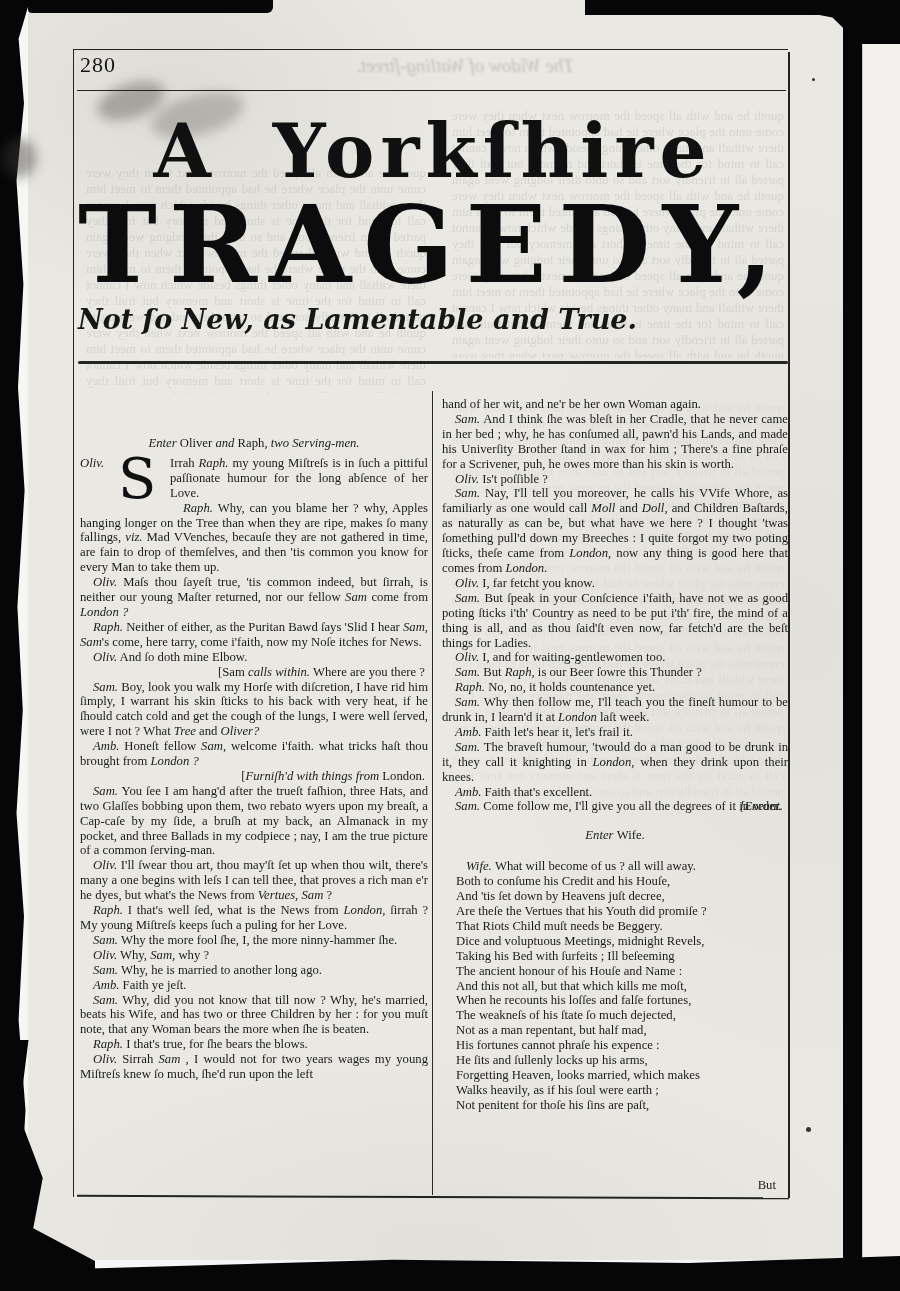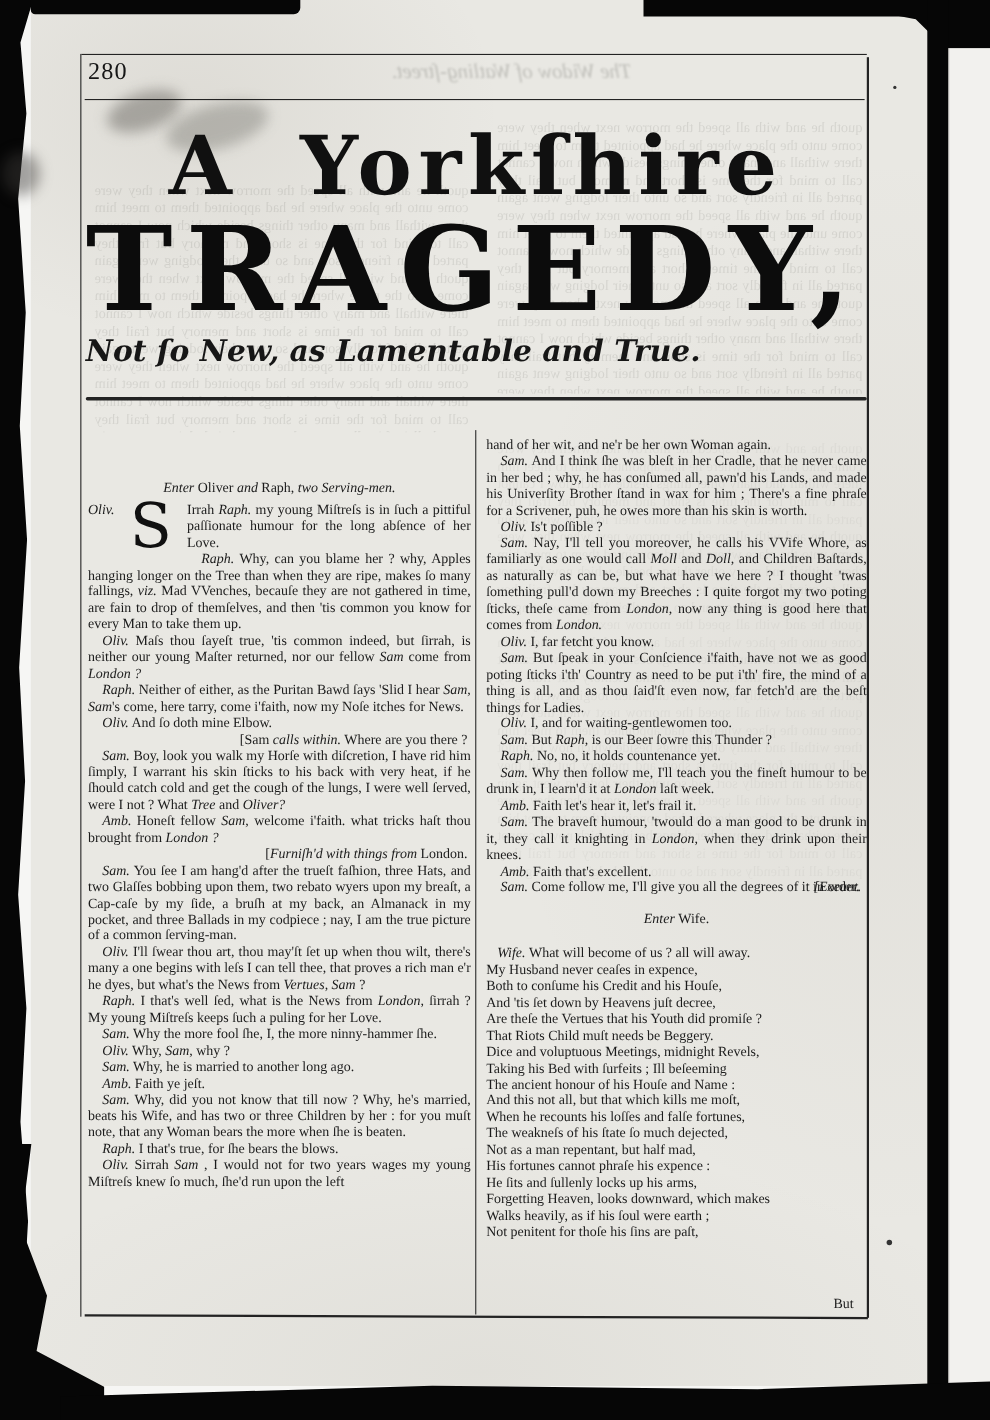--- a/index.html
+++ b/index.html
@@ -66,21 +66,21 @@
   .col-divider{position:absolute;left:354px;top:-6px;width:1px;height:804px;background:#2b2b2b;}
   .it{font-style:italic;}
   .speech{text-indent:13px;}
   .cont{text-indent:0;}
   .stage{text-align:center;margin:3px 0 5px 0;}
   .stageright{text-align:right;padding-right:3px;}
   .gap{height:11px;}
   .rel{position:relative;}
   .exeunt{position:absolute;right:5px;bottom:0;font-style:italic;}
   .catchword{position:absolute;right:12px;bottom:2px;text-indent:0;}
-  .verse-line{white-space:nowrap;text-align:left;overflow:hidden;}
+  .verse-line{white-space:nowrap;text-align:left;overflow:hidden;margin-left:14px;}
   .verse-line:first-child{text-indent:10px;}
   .vprefix{font-style:italic;}
   
   .dropcap-para{position:relative;}
   .dc-spacer{float:left;width:90px;height:45px;}
   .dc-prefix{position:absolute;left:0;top:0;font-style:italic;}
   .dc-cap{position:absolute;left:38px;top:1px;font-size:56px;line-height:44px;
     font-family:"DejaVu Serif", serif;color:#101010;}
 </style>
 </head>
@@ -156,33 +156,32 @@
       <div class="speech"><span class="it">Sam.</span><span> Why then follow me, I'll teach you the fineſt humour to be drunk in, I learn'd it at </span><span class="it">London</span><span> laſt week.</span></div>
       <div class="speech"><span class="it">Amb.</span><span> Faith let's hear it, let's frail it.</span></div>
       <div class="speech"><span class="it">Sam.</span><span> The braveſt humour, 'twould do a man good to be drunk in it, they call it knighting in </span><span class="it">London,</span><span> when they drink upon their knees.</span></div>
       <div class="speech"><span class="it">Amb.</span><span> Faith that's excellent.</span></div>
       <div class="speech rel"><span class="it">Sam.</span><span> Come follow me, I'll give you all the degrees of it in order.</span><span class="exeunt">[Exeunt.</span></div>
       <div class="gap"></div>
       <div class="stage"><span class="it">Enter </span><span>Wife.</span></div>
       <div class="gap"></div>
       <div class="verse">
         <div class="verse-line"><span class="vprefix">Wife. </span>What will become of us ? all will away.</div>
-        <div class="verse-line">My Husband never ceaſes in expence,</div>
         <div class="verse-line">Both to conſume his Credit and his Houſe,</div>
         <div class="verse-line">And 'tis ſet down by Heavens juſt decree,</div>
         <div class="verse-line">Are theſe the Vertues that his Youth did promiſe ?</div>
         <div class="verse-line">That Riots Child muſt needs be Beggery.</div>
         <div class="verse-line">Dice and voluptuous Meetings, midnight Revels,</div>
         <div class="verse-line">Taking his Bed with ſurfeits ;  Ill beſeeming</div>
         <div class="verse-line">The ancient honour of his Houſe and Name :</div>
         <div class="verse-line">And this not all, but that which kills me moſt,</div>
         <div class="verse-line">When he recounts his loſſes and falſe fortunes,</div>
         <div class="verse-line">The weakneſs of his ſtate ſo much dejected,</div>
         <div class="verse-line">Not as a man repentant, but half mad,</div>
         <div class="verse-line">His fortunes cannot phraſe his expence :</div>
         <div class="verse-line">He ſits and ſullenly locks up his arms,</div>
-        <div class="verse-line">Forgetting Heaven, looks downward, which makes</div>
+        <div class="verse-line">Forgetting Heaven, looks married, which makes</div>
         <div class="verse-line">Walks heavily, as if his ſoul were earth ;</div>
         <div class="verse-line">Not penitent for thoſe his ſins are paſt,</div>
       </div>
       <div class="catchword"><span>But</span></div>
     </div>
 </div>
 
 </body></html>

